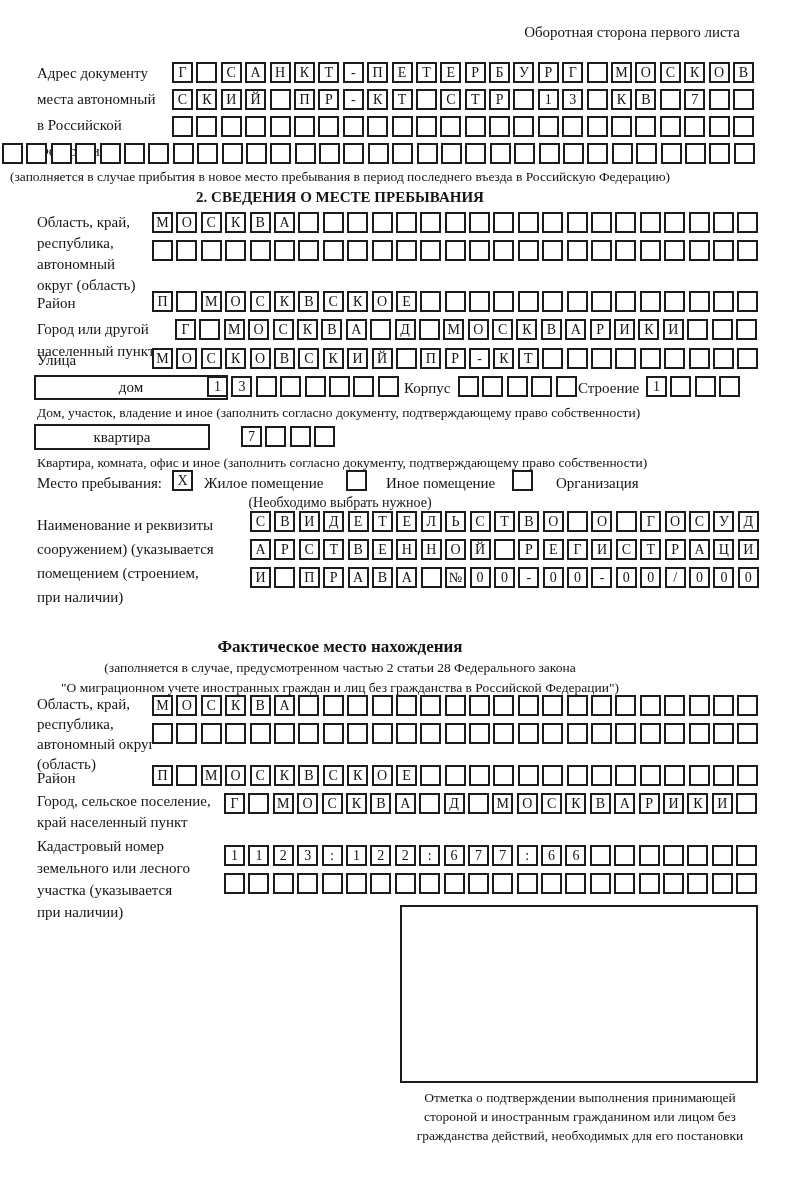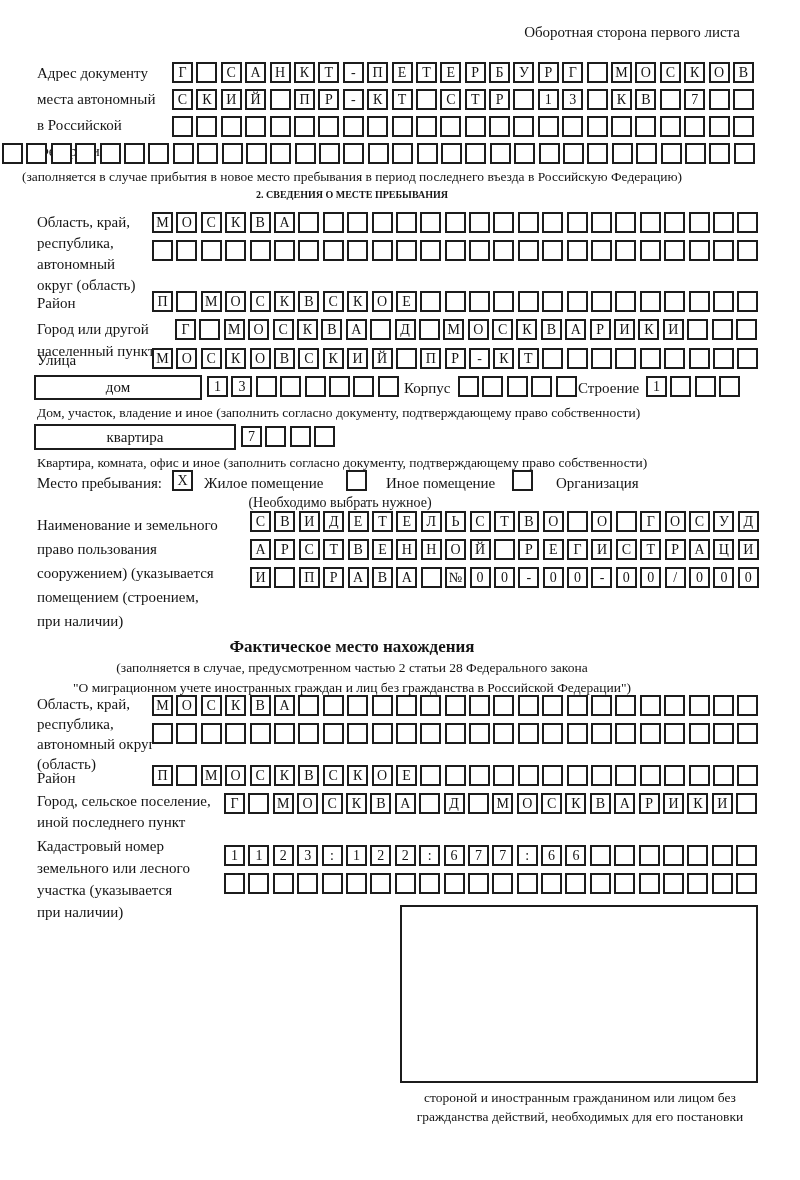--- a/index.html
+++ b/index.html
@@ -6,21 +6,21 @@
   html,body { background:#ffffff; }
   body {
     width:800px; height:1180px; position:relative;
     font-family:"Liberation Serif", serif; color:#141414;
   }
   .abs { position:absolute; }
   .t15 { font-size:15px; line-height:21px; }
   .t13 { font-size:13.5px; line-height:18px; }
   .bold { font-weight:bold; }
   .center { text-align:center; }
-  .full { left:12px; width:680px; }
+  .full { left:0; width:680px; }
   .lines div { white-space:nowrap; }
   .cellrow { display:flex; gap:3.4px; }
   .cell {
     flex:0 0 21px; width:21px; height:21px;
     border:2px solid #1c1c1c; background:#fff;
     display:inline-flex; align-items:center; justify-content:center;
     font-size:14px; line-height:17px; font-family:"Liberation Serif", serif;
   }
   .labelbox {
     border:2px solid #1c1c1c; background:#fff;
@@ -148,21 +148,21 @@
       <span class="cell"></span>
       <span class="cell"></span>
       <span class="cell"></span>
       <span class="cell"></span>
       <span class="cell"></span>
       <span class="cell"></span>
       <span class="cell"></span>
     </div>
   <div class="abs t13 center full" style="top:168px">(заполняется в случае прибытия в новое место пребывания в период последнего въезда в Российскую Федерацию)</div>
 
-  <div class="abs center full bold" style="top:189px;font-size:10px">2. СВЕДЕНИЯ О МЕСТЕ ПРЕБЫВАНИЯ</div>
+  <div class="abs center full bold" style="top:189px;font-size:15px">2. СВЕДЕНИЯ О МЕСТЕ ПРЕБЫВАНИЯ</div>
 
   <div class="abs t15 lines" style="left:37px;top:212px;line-height:21px">
       <div>Область, край,</div>
       <div>республика,</div>
       <div>автономный</div>
       <div>округ (область)</div>
     </div>
   <div class="abs cellrow" style="left:152px;top:212px">
       <span class="cell">М</span>
       <span class="cell">О</span>
@@ -300,21 +300,21 @@
       <span class="cell"></span>
       <span class="cell"></span>
       <span class="cell"></span>
       <span class="cell"></span>
       <span class="cell"></span>
       <span class="cell"></span>
       <span class="cell"></span>
       <span class="cell"></span>
     </div>
 
-  <div class="abs labelbox" style="left:34px;top:375px;width:168px;height:25px">
+  <div class="abs labelbox" style="left:34px;top:375px;width:194px;height:25px">
     <span>дом</span>
   </div>
   <div class="abs cellrow" style="left:207px;top:376px">
       <span class="cell">1</span>
       <span class="cell">3</span>
       <span class="cell"></span>
       <span class="cell"></span>
       <span class="cell"></span>
       <span class="cell"></span>
       <span class="cell"></span>
@@ -330,43 +330,42 @@
     </div>
   <div class="abs t15" style="left:578px;top:378px">Строение</div>
   <div class="abs cellrow" style="left:646px;top:376px">
       <span class="cell">1</span>
       <span class="cell"></span>
       <span class="cell"></span>
       <span class="cell"></span>
     </div>
   <div class="abs t13" style="left:37px;top:404px">Дом, участок, владение и иное (заполнить согласно документу, подтверждающему право собственности)</div>
 
-  <div class="abs labelbox" style="left:34px;top:424px;width:202px;height:26px">
+  <div class="abs labelbox" style="left:34px;top:424px;width:176px;height:26px">
     <span>квартира</span>
   </div>
   <div class="abs cellrow" style="left:241px;top:426px">
       <span class="cell">7</span>
       <span class="cell"></span>
       <span class="cell"></span>
       <span class="cell"></span>
     </div>
   <div class="abs t13" style="left:37px;top:454px">Квартира, комната, офис и иное (заполнить согласно документу, подтверждающему право собственности)</div>
 
   <div class="abs t15" style="left:37px;top:473px">Место пребывания:</div>
   <span class="abs cell" style="left:172px;top:470px">X</span>
   <div class="abs t15" style="left:204px;top:473px">Жилое помещение</div>
   <span class="abs cell" style="left:346px;top:470px"></span>
   <div class="abs t15" style="left:386px;top:473px">Иное помещение</div>
   <span class="abs cell" style="left:512px;top:470px"></span>
   <div class="abs t15" style="left:556px;top:473px">Организация</div>
   <div class="abs center" style="left:190px;top:495px;width:300px;font-size:14px">(Необходимо выбрать нужное)</div>
 
   <div class="abs t15 lines" style="left:37px;top:513px;line-height:24px">
-      <div>Наименование и земельного</div>
-      <div>право пользования</div>
+      <div>Наименование и реквизиты</div>
       <div>сооружением) (указывается</div>
       <div>помещением (строением,</div>
       <div>при наличии)</div>
     </div>
   <div class="abs cellrow" style="left:250px;top:511px">
       <span class="cell">С</span>
       <span class="cell">В</span>
       <span class="cell">И</span>
       <span class="cell">Д</span>
       <span class="cell">Е</span>
@@ -525,21 +524,21 @@
       <span class="cell"></span>
       <span class="cell"></span>
       <span class="cell"></span>
       <span class="cell"></span>
       <span class="cell"></span>
       <span class="cell"></span>
     </div>
 
   <div class="abs t15 lines" style="left:37px;top:791px;line-height:21px">
       <div>Город, сельское поселение,</div>
-      <div>иной последнего пункт</div>
+      <div>край населенный пункт</div>
     </div>
   <div class="abs cellrow" style="left:224px;top:793px">
       <span class="cell">Г</span>
       <span class="cell"></span>
       <span class="cell">М</span>
       <span class="cell">О</span>
       <span class="cell">С</span>
       <span class="cell">К</span>
       <span class="cell">В</span>
       <span class="cell">А</span>
@@ -609,17 +608,18 @@
       <span class="cell"></span>
       <span class="cell"></span>
       <span class="cell"></span>
       <span class="cell"></span>
       <span class="cell"></span>
       <span class="cell"></span>
     </div>
 
   <div class="abs stampbox" style="left:400px;top:905px;width:358px;height:178px"></div>
   <div class="abs t13 center lines" style="left:385px;top:1088px;width:390px;line-height:19px">
+      <div>Отметка о подтверждении выполнения принимающей</div>
       <div>стороной и иностранным гражданином или лицом без</div>
       <div>гражданства действий, необходимых для его постановки</div>
     </div>
 
 </div>
 
 </body></html>

